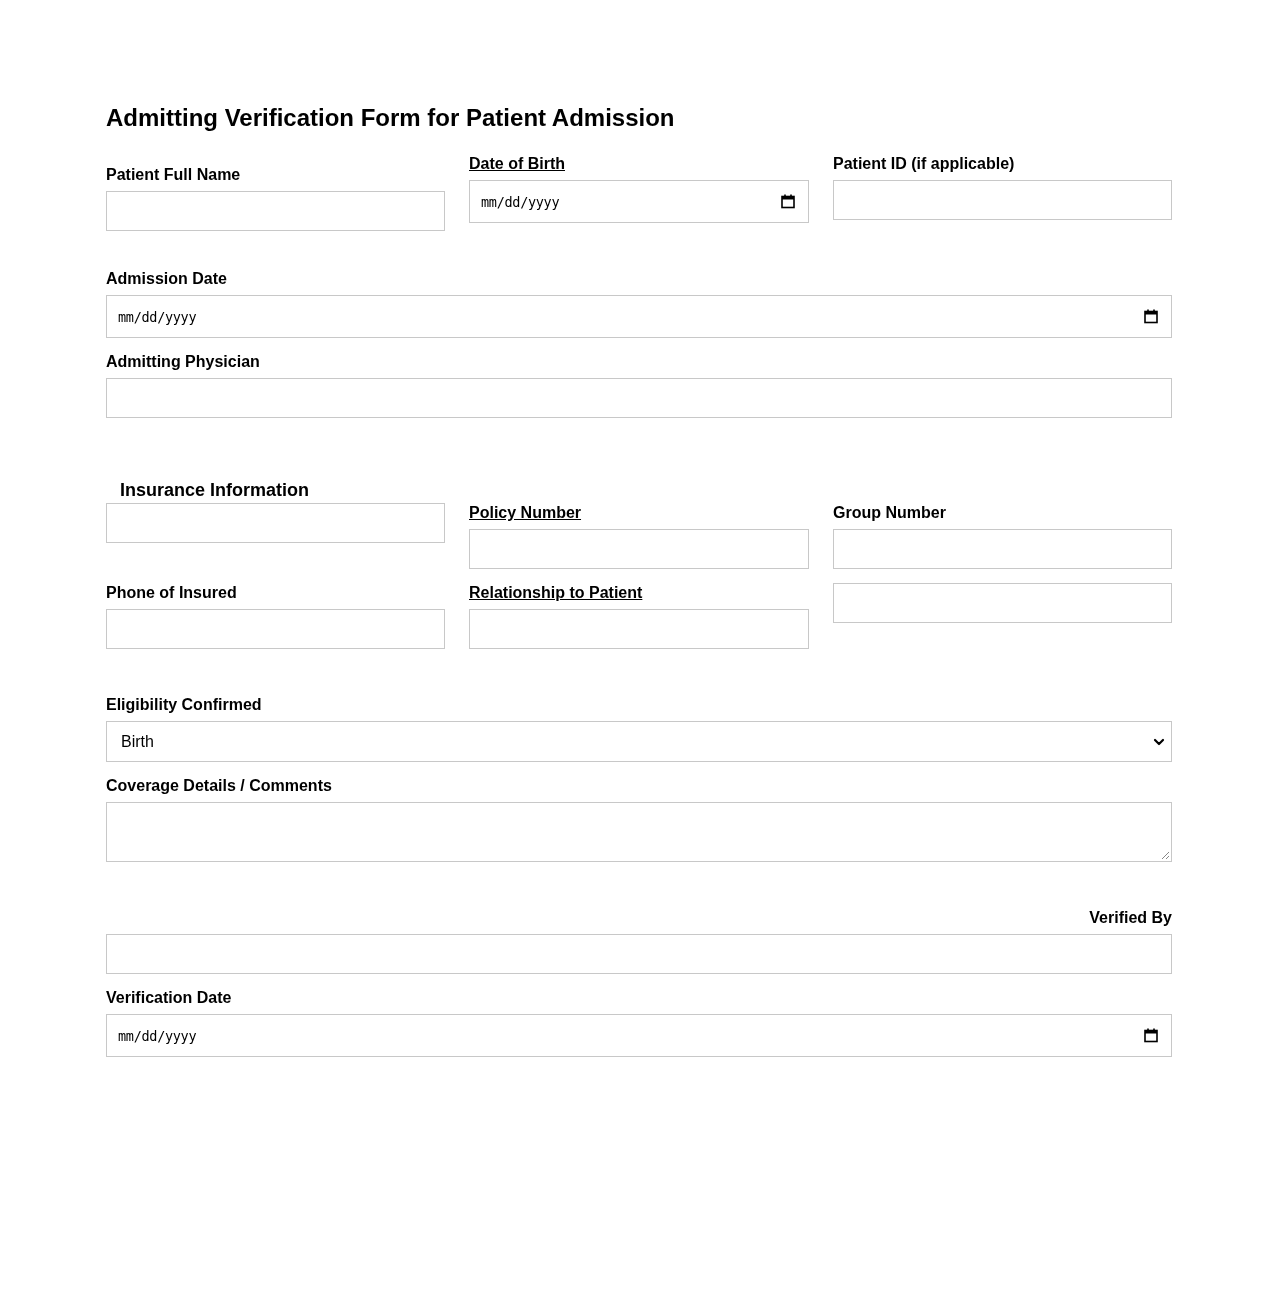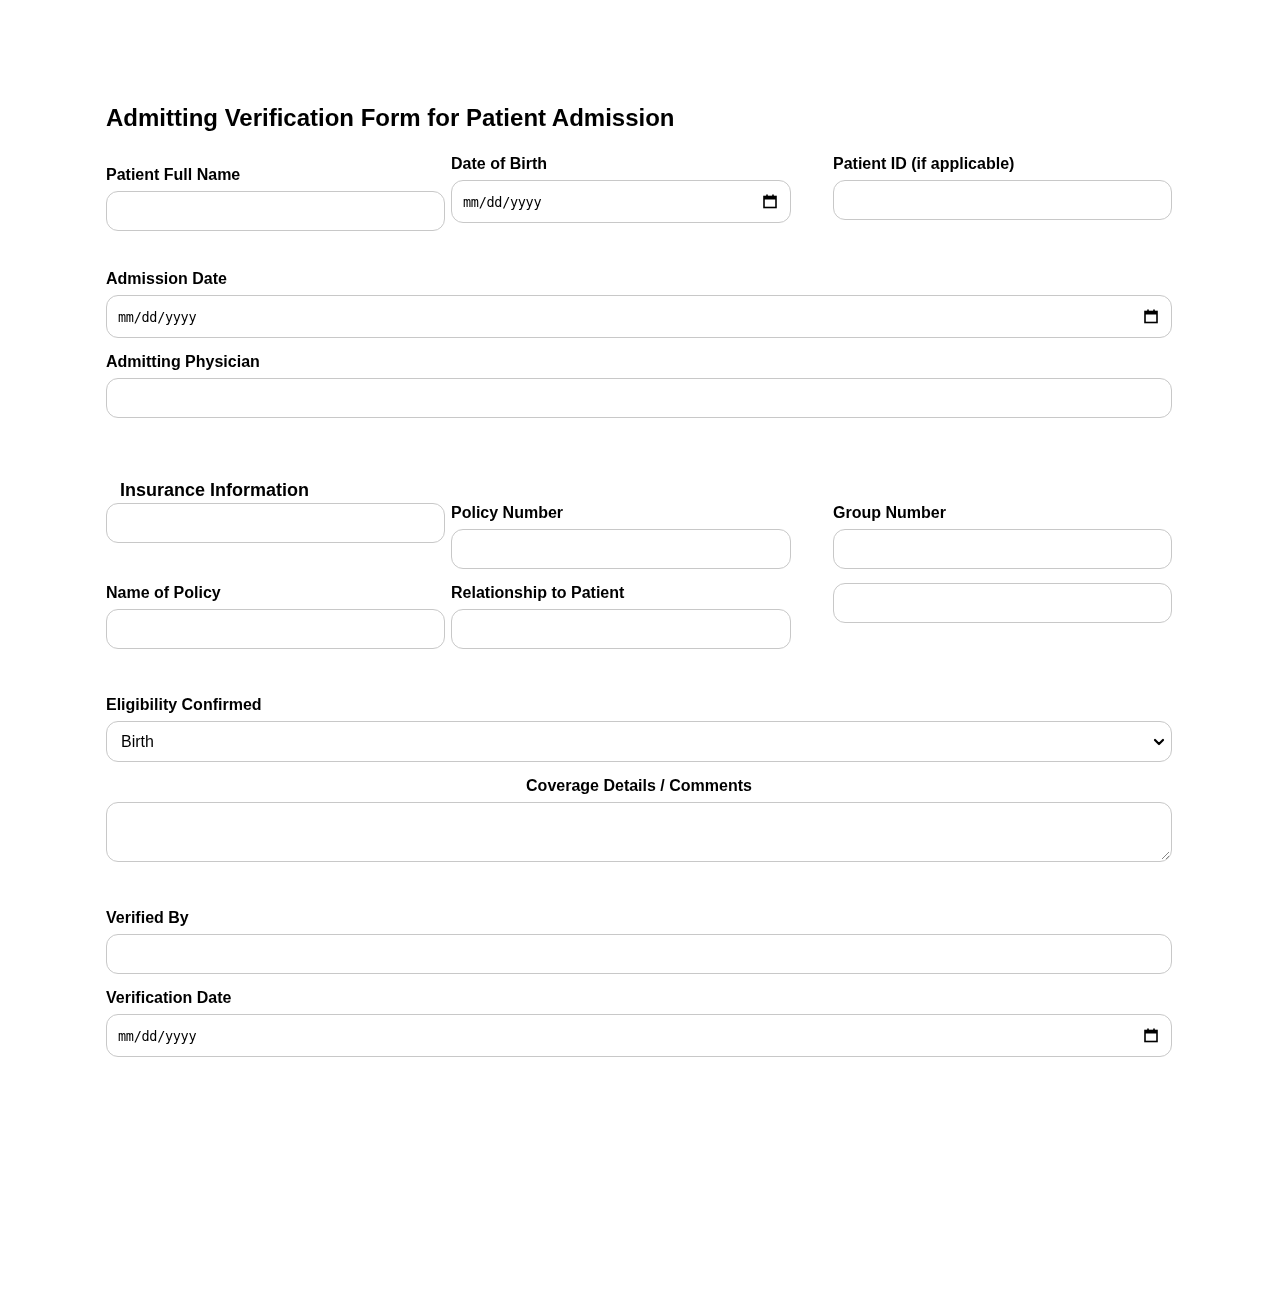--- a/index.html
+++ b/index.html
@@ -43,21 +43,21 @@
       display: block;
       font-size: 16px;
       font-weight: bold;
       line-height: 20px;
       height: 20px;
       margin-bottom: 6px;
       white-space: nowrap;
     }
     .box {
       border: 1px solid #c8c8c8;
-      border-radius: 12px;
+      border-radius: 0;
       background: #fff;
       width: 100%;
       position: relative;
     }
     .text-input { height: 40px; }
     .date-input { height: 43px; }
     .select-input { height: 41px; }
     .textarea-input { height: 60px; }
     .date-text {
       position: absolute;
@@ -91,21 +91,21 @@
       height: 12px;
     }
     .resize-icon {
       position: absolute;
       right: 1px;
       bottom: 1px;
       width: 9px;
       height: 9px;
     }
     .col1 { left: 0; width: 339px; }
-    .col2 { left: 345px; width: 340px; }
+    .col2 { left: 363px; width: 340px; text-decoration: underline; }
     .col3 { left: 727px; width: 339px; }
     .full { left: 0; width: 1066px; }
   </style>
 </head>
 <body>
 
 <div class="container">
 
   <h1>Admitting Verification Form for Patient Admission</h1>
 
@@ -160,21 +160,21 @@
     <label>Policy Number</label>
     <div class="box text-input"></div>
   </div>
 
   <div class="field col3" style="top:503px;">
     <label>Group Number</label>
     <div class="box text-input"></div>
   </div>
 
   <div class="field col1" style="top:583px;">
-    <label>Name of Policy</label>
+    <label>Phone of Insured</label>
     <div class="box text-input"></div>
   </div>
 
   <div class="field col2" style="top:583px;">
     <label>Relationship to Patient</label>
     <div class="box text-input"></div>
   </div>
 
   <div class="field col3" style="top:583px;">
     <div class="box text-input"></div>
@@ -183,31 +183,31 @@
   <div class="field full" style="top:695px;">
     <label>Eligibility Confirmed</label>
     <div class="box select-input">
       <span class="select-text">Birth</span>
       <svg class="chev-icon" viewBox="0 0 12 12">
         <path d="M2 4 L6 8 L10 4" fill="none" stroke="#000" stroke-width="2.2" stroke-linecap="round" stroke-linejoin="round"></path>
       </svg>
     </div>
   </div>
 
-  <div class="field full" style="top:776px;text-align:center;">
+  <div class="field full" style="top:776px;">
     <label>Coverage Details / Comments</label>
     <div class="box textarea-input">
       <svg class="resize-icon" viewBox="0 0 9 9">
         <line x1="8" y1="1" x2="1" y2="8" stroke="#888" stroke-width="1"></line>
         <line x1="8" y1="5" x2="5" y2="8" stroke="#888" stroke-width="1"></line>
       </svg>
     </div>
   </div>
 
-  <div class="field full" style="top:908px;">
+  <div class="field full" style="top:908px;text-align:right;">
     <label>Verified By</label>
     <div class="box text-input"></div>
   </div>
 
   <div class="field full" style="top:988px;">
     <label>Verification Date</label>
     <div class="box date-input">
       <span class="date-text">mm/dd/yyyy</span>
       <svg class="cal-icon" viewBox="0 0 14 15">
         <rect x="1" y="2.5" width="12" height="11" fill="none" stroke="#000" stroke-width="1.6"></rect>

